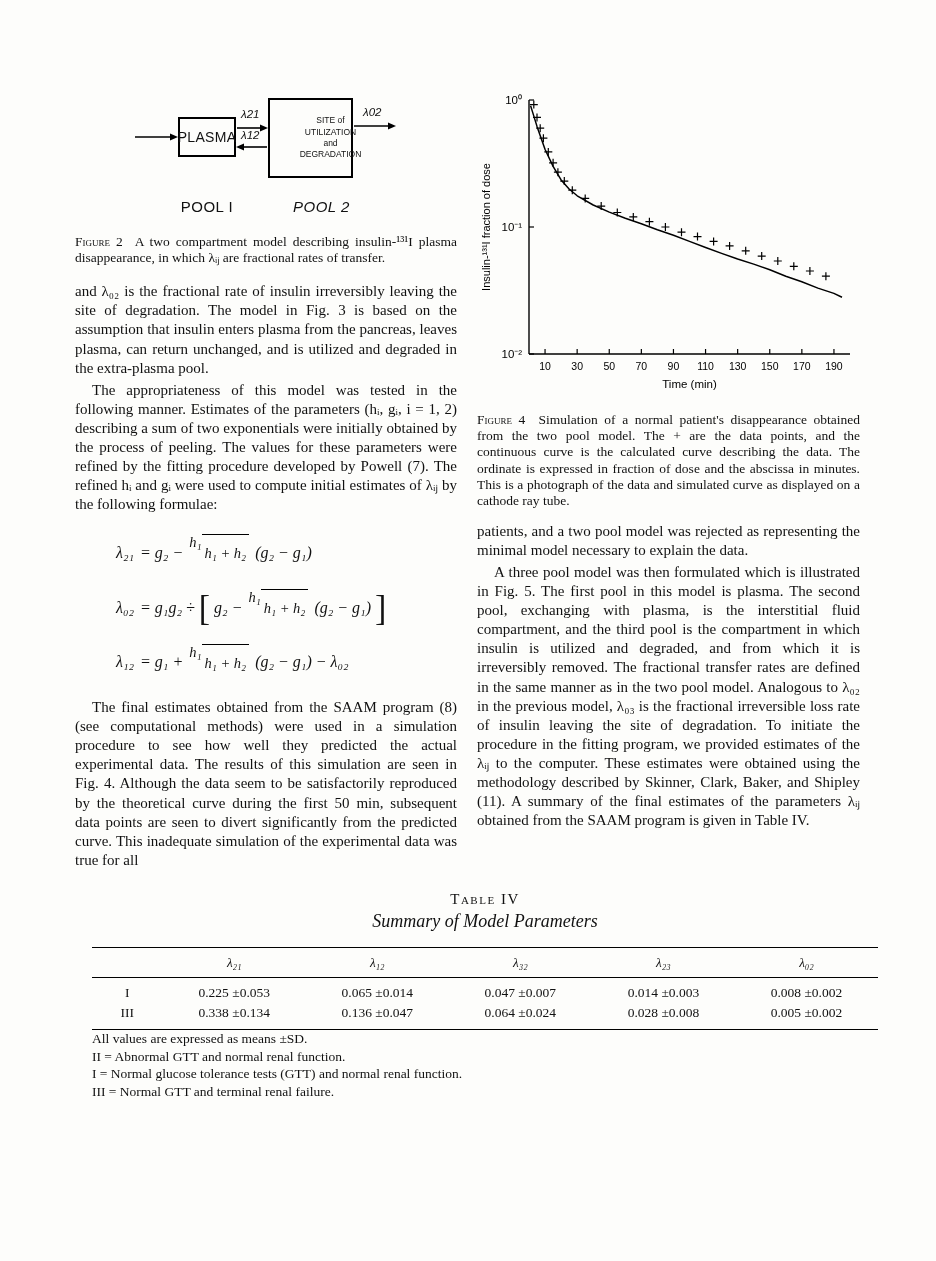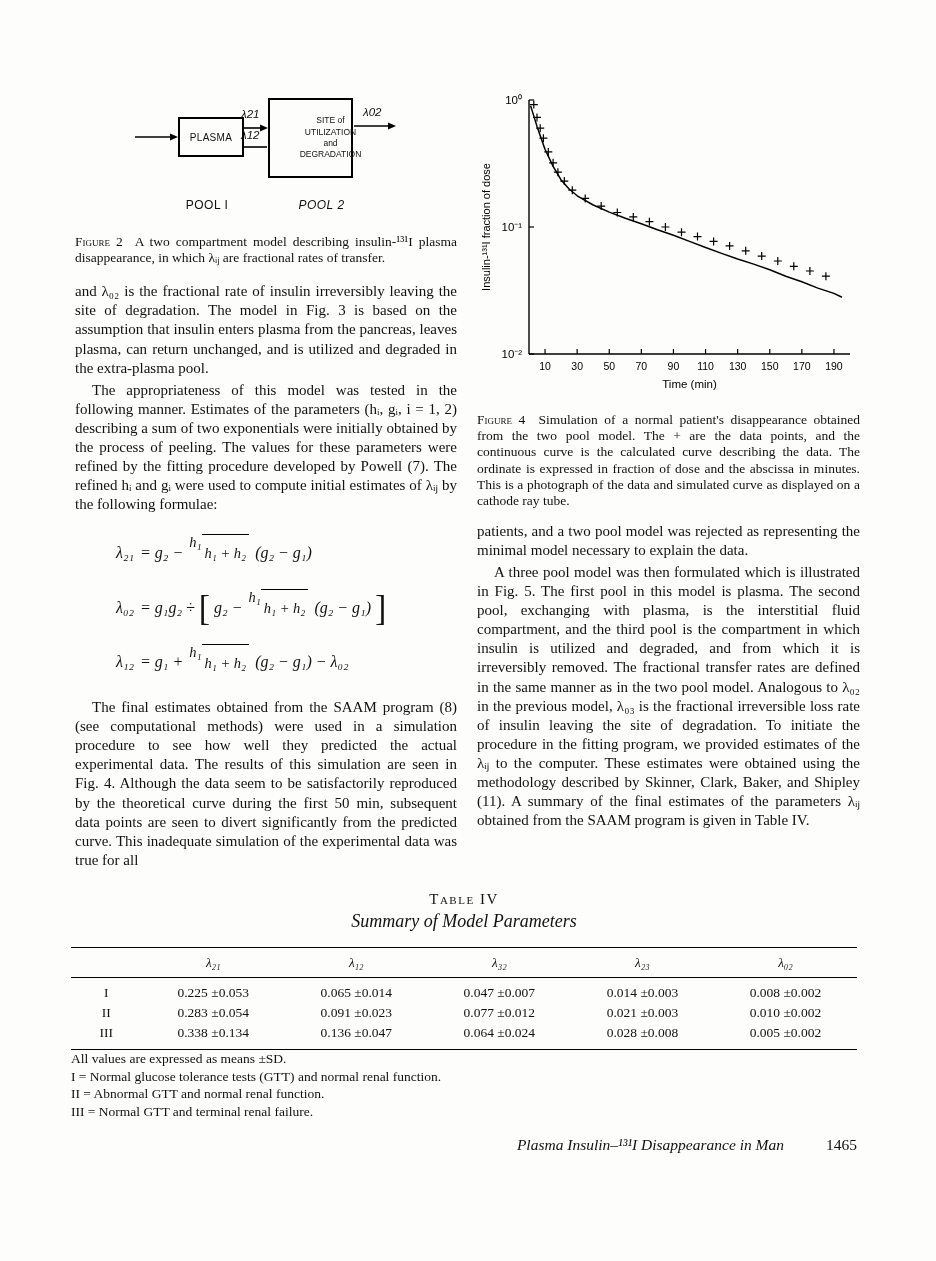--- a/index.html
+++ b/index.html
@@ -4,37 +4,37 @@
 <style>
   * { margin:0; padding:0; box-sizing:border-box; }
   html,body { background:#ffffff; }
   .page {
     position:relative; width:936px; height:1261px; background:#fdfdfb;
     font-family:"Liberation Serif", serif; color:#111;
     overflow:hidden;
   }
   .col-left  { position:absolute; left:75px;  top:95px; width:382px; }
   .col-right { position:absolute; left:477px; top:86px; width:383px; }
-  .table-section { position:absolute; left:71px; top:891px; width:786px; }
+  .table-section { position:absolute; left:92px; top:891px; width:786px; }
 
   .body-par { font-size:15px; line-height:1.27; text-align:justify; }
   .indent { text-indent:17px; }
   .mt { margin-top:3px; }
   .caption { font-size:13.5px; line-height:1.2; text-align:justify; margin-top:11px; }
   .sc { font-variant:small-caps; }
 
   
   .diagram { position:relative; height:128px; font-family:"Liberation Sans", sans-serif; }
   .diagram svg { position:absolute; left:0; top:0; }
   .dbox { position:absolute; border:2px solid #000; display:flex; align-items:center;
           justify-content:center; text-align:center; background:#fdfdfb; }
-  .box-plasma { left:103px; top:22px; width:66px; height:40px; font-size:10px; letter-spacing:.3px; }
+  .box-plasma { left:103px; top:22px; width:58px; height:40px; font-size:14px; letter-spacing:.3px; }
   .box-site   { left:193px; top:3px; width:85px; height:80px; font-size:8.5px; line-height:1.35; border-width:2.5px;padding-left:40px; }
   .dlabel { position:absolute; font-size:11.5px; font-style:italic; }
-  .pool { position:absolute; top:103px; font-size:12px; letter-spacing:.5px; text-align:center; }
+  .pool { position:absolute; top:103px; font-size:15px; letter-spacing:.5px; text-align:center; }
   .pool1 { left:103px; width:58px; }
   .pool2 { left:204px; width:85px;font-style:italic; }
 
   
   .equations { margin:20px 0 16px 0; padding-left:38px; }
   .equation { display:flex; align-items:center; font-style:italic; font-size:16px; margin-bottom:17px; }
   .equation > span { margin:0 3px; white-space:nowrap; }
   .frac { display:inline-flex; flex-direction:row; text-align:center; font-size:14.5px; line-height:1.15; }
   .frac .den { border-top:1px solid #000; padding:10px 3px; }
   .bigbr { font-size:34px; font-style:normal; font-weight:300; transform:scaleY(1.05); margin:0 1px !important; }
@@ -221,44 +221,32 @@
       <tbody>
         <tr>
           <td>I</td>
           <td>0.225 ±0.053</td>
           <td>0.065 ±0.014</td>
           <td>0.047 ±0.007</td>
           <td>0.014 ±0.003</td>
           <td>0.008 ±0.002</td>
         </tr>
         <tr>
-          <td>II</td>
-          <td>0.283 ±0.054</td>
-          <td>0.091 ±0.023</td>
-          <td>0.077 ±0.012</td>
-          <td>0.021 ±0.003</td>
-          <td>0.010 ±0.002</td>
-        </tr>
-        <tr>
           <td>III</td>
           <td>0.338 ±0.134</td>
           <td>0.136 ±0.047</td>
           <td>0.064 ±0.024</td>
           <td>0.028 ±0.008</td>
           <td>0.005 ±0.002</td>
         </tr>
       </tbody>
     </table>
 
     <div class="footnotes">
       <div>All values are expressed as means ±SD.</div>
+      <div>II = Abnormal GTT and normal renal function.</div>
       <div>I = Normal glucose tolerance tests (GTT) and normal renal function.</div>
-      <div>II = Abnormal GTT and normal renal function.</div>
       <div>III = Normal GTT and terminal renal failure.</div>
     </div>
 
-    <div class="footer">
-      <span class="ft-title">Plasma Insulin–¹³¹I Disappearance in Man</span>
-      <span>1465</span>
-    </div>
   </div>
 
 </div>
 
 </body></html>

